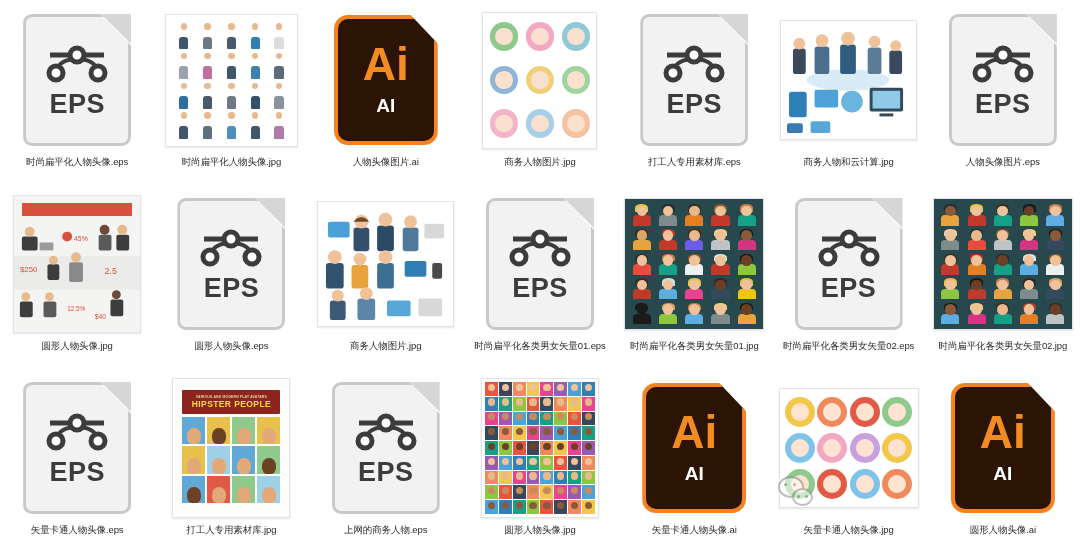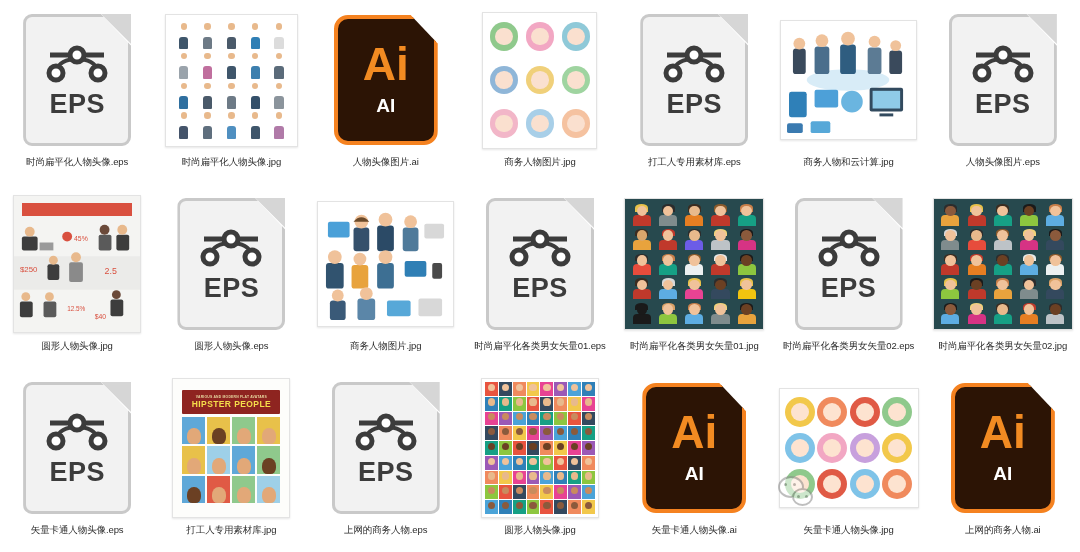--- a/index.html
+++ b/index.html
@@ -1213,21 +1213,21 @@
   <div class="cell">
     <div class="thumb-box">
       <div class="ai-icon">
         <div class="ai-page"></div>
         <div class="ai-inner">
           <div class="ai-big">Ai</div>
           <div class="ai-small">AI</div>
         </div>
       </div>
     </div>
-    <div class="label">上网的商务人物.ai</div>
+    <div class="label">圆形人物头像.ai</div>
   </div>
 
   <div class="watermark">
     <div class="wm-logo">
       <div class="wm-b1"></div>
       <div class="wm-b2"></div>
       <div class="wm-dot" style="left:6px; top:7px;"></div>
       <div class="wm-dot" style="left:15px; top:7px;"></div>
       <div class="wm-dot" style="left:19px; top:19px;"></div>
       <div class="wm-dot" style="left:27px; top:19px;"></div>

